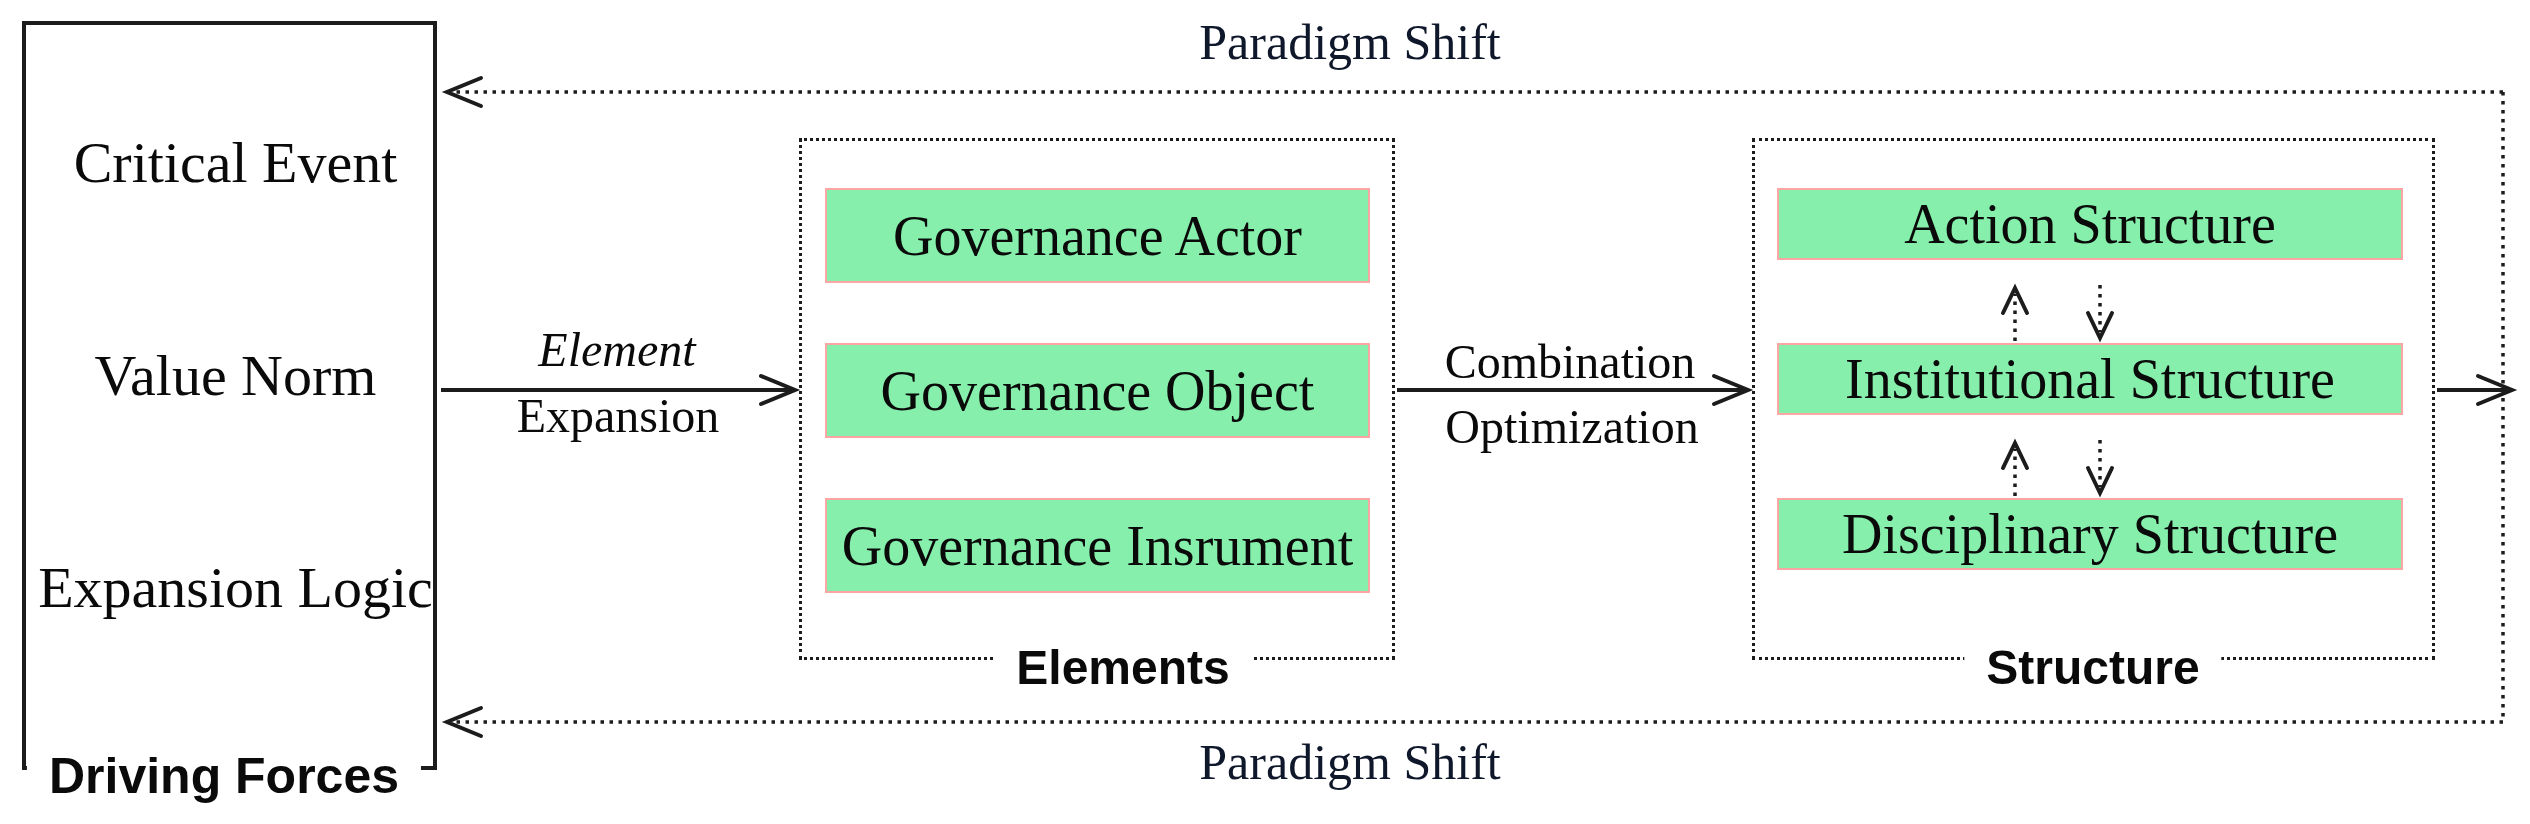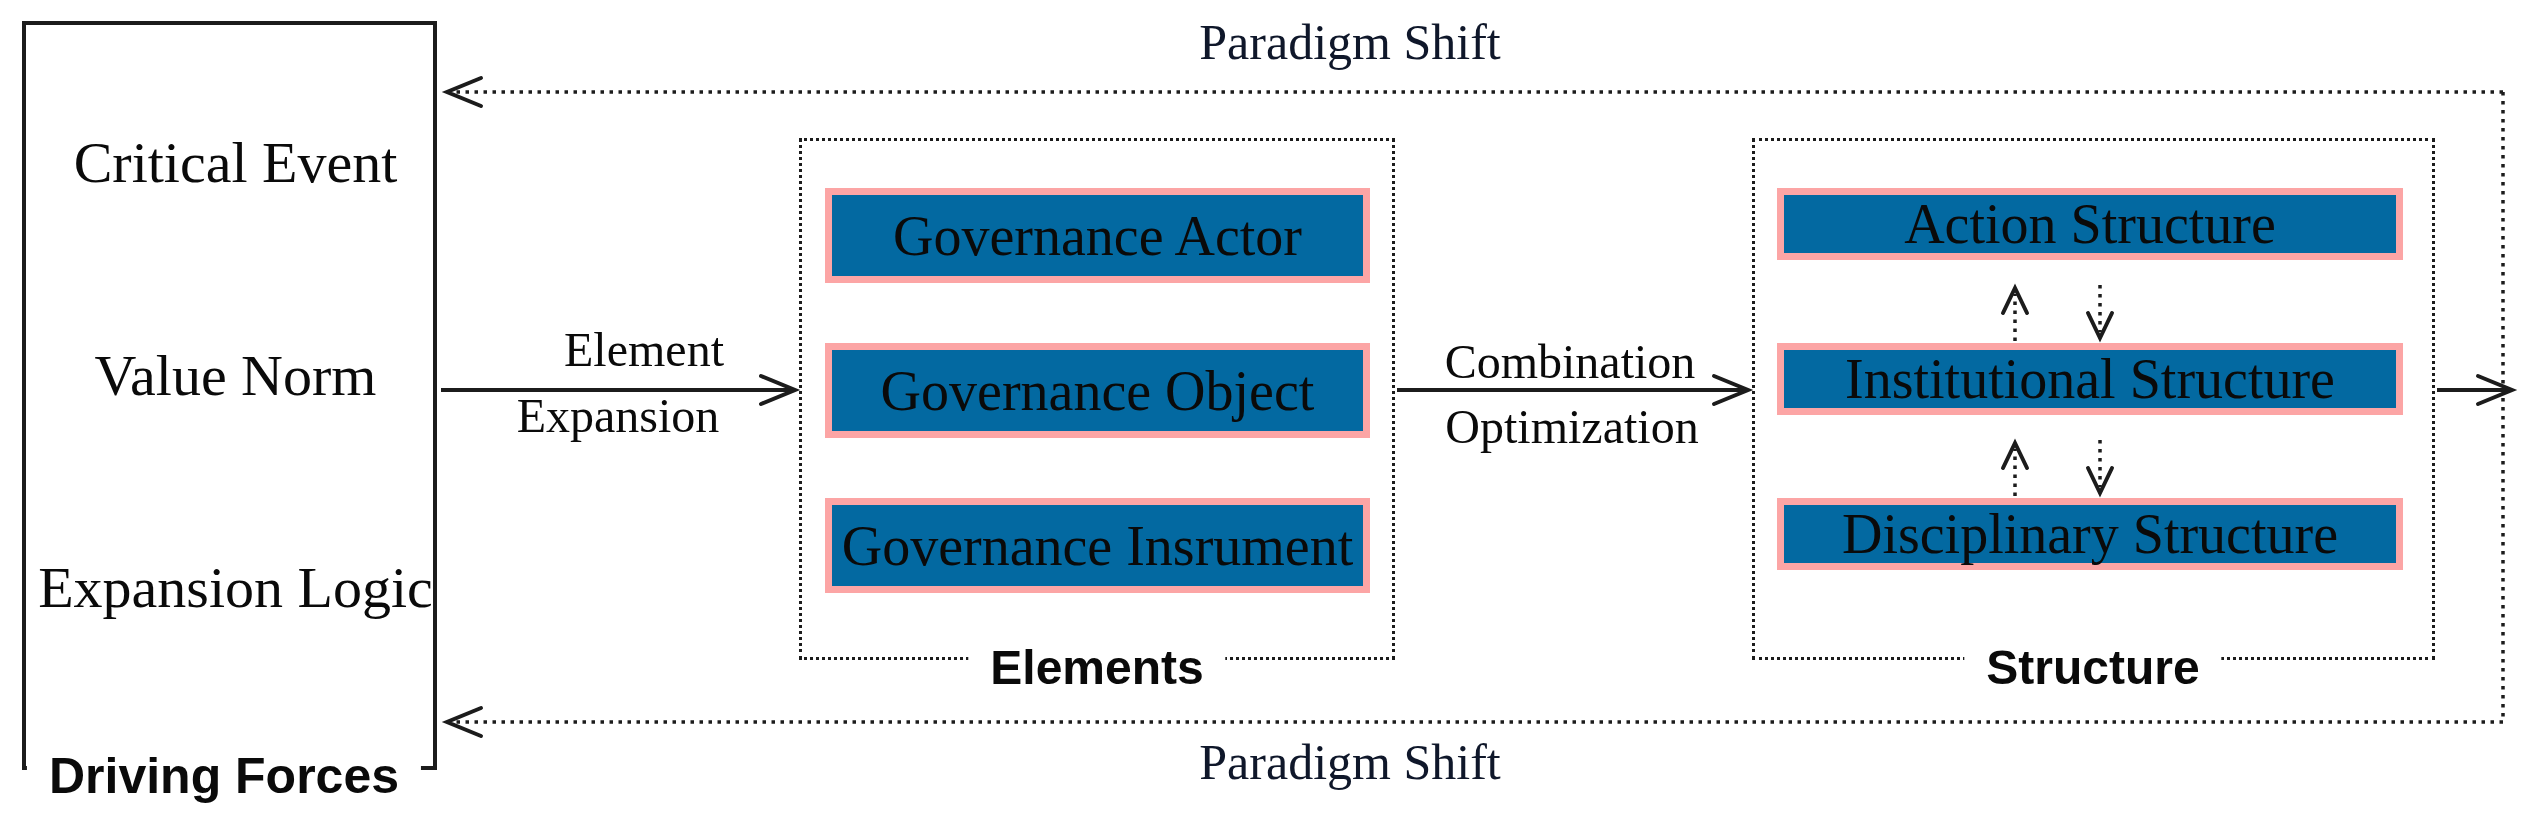--- a/index.html
+++ b/index.html
@@ -26,21 +26,21 @@
   }
   .df-label{font-size:50px;}
   
   .dotted-container{
     position:absolute;border:3px dotted #1c1c1c;box-sizing:border-box;background:transparent;
   }
   .elements-container{left:799px;top:138px;width:596px;height:522px;}
   .structure-container{left:1752px;top:138px;width:683px;height:522px;}
   
   .node-box{
-    position:absolute;border:7px solid #fca5a5;box-sizing:border-box;background:#0369a1;
+    position:absolute;border:2px solid #fca5a5;box-sizing:border-box;background:#86efac;
     display:flex;align-items:center;justify-content:center;
     font-size:56px;font-family:"Liberation Serif", serif;white-space:nowrap;
   }
   .el-box{left:825px;width:545px;height:95px;}
   .st-box{left:1777px;width:626px;height:72px;}
   .row1{top:188px;} .row2{top:343px;} .row3{top:498px;}
   
   .arrow-label{
     position:absolute;transform:translate(-50%,-50%);
     font-size:48px;line-height:1;white-space:nowrap;
@@ -64,21 +64,21 @@
   <div class="df-box"></div>
   <div class="df-item" style="top:163px;">Critical Event</div>
   <div class="df-item" style="top:376px;">Value Norm</div>
   <div class="df-item" style="top:588px;">Expansion Logic</div>
   <div class="floating-label df-label" style="left:224px;top:776px;">Driving Forces</div>
 
   <div class="dotted-container elements-container"></div>
   <div class="node-box el-box row1">Governance Actor</div>
   <div class="node-box el-box row2">Governance Object</div>
   <div class="node-box el-box row3">Governance Insrument</div>
-  <div class="floating-label" style="left:1097px;top:668px;">Elements</div>
+  <div class="floating-label" style="left:1123px;top:668px;">Elements</div>
 
   <div class="dotted-container structure-container"></div>
   <div class="node-box st-box row1">Action Structure</div>
   <div class="node-box st-box row2">Institutional Structure</div>
   <div class="node-box st-box row3">Disciplinary Structure</div>
   <div class="floating-label" style="left:2093px;top:668px;">Structure</div>
 
   <svg class="connectors" width="2530" height="824" viewBox="0 0 2530 824">
 
     <g>
@@ -120,21 +120,21 @@
     <g>
       <line class="dot-line" x1="2015" y1="496" x2="2015" y2="449"></line>
       <polyline class="head" points="2003,468 2015,443 2027,468"></polyline>
     </g>
     <g>
       <line class="dot-line" x1="2100" y1="440" x2="2100" y2="487"></line>
       <polyline class="head" points="2088,468 2100,493 2112,468"></polyline>
     </g>
   </svg>
 
-  <div class="arrow-label" style="left:644px;top:350px;">Element</div>
+  <div class="arrow-label" style="left:617px;top:350px;font-style:italic;">Element</div>
   <div class="arrow-label" style="left:618px;top:416px;">Expansion</div>
 
   <div class="arrow-label" style="left:1570px;top:362px;">Combination</div>
   <div class="arrow-label" style="left:1572px;top:427px;text-align:center;">Optimization</div>
 
   <div class="paradigm-label" style="left:1350px;top:42px;">Paradigm Shift</div>
   <div class="paradigm-label" style="left:1350px;top:762px;">Paradigm Shift</div>
 
 </div>
 

